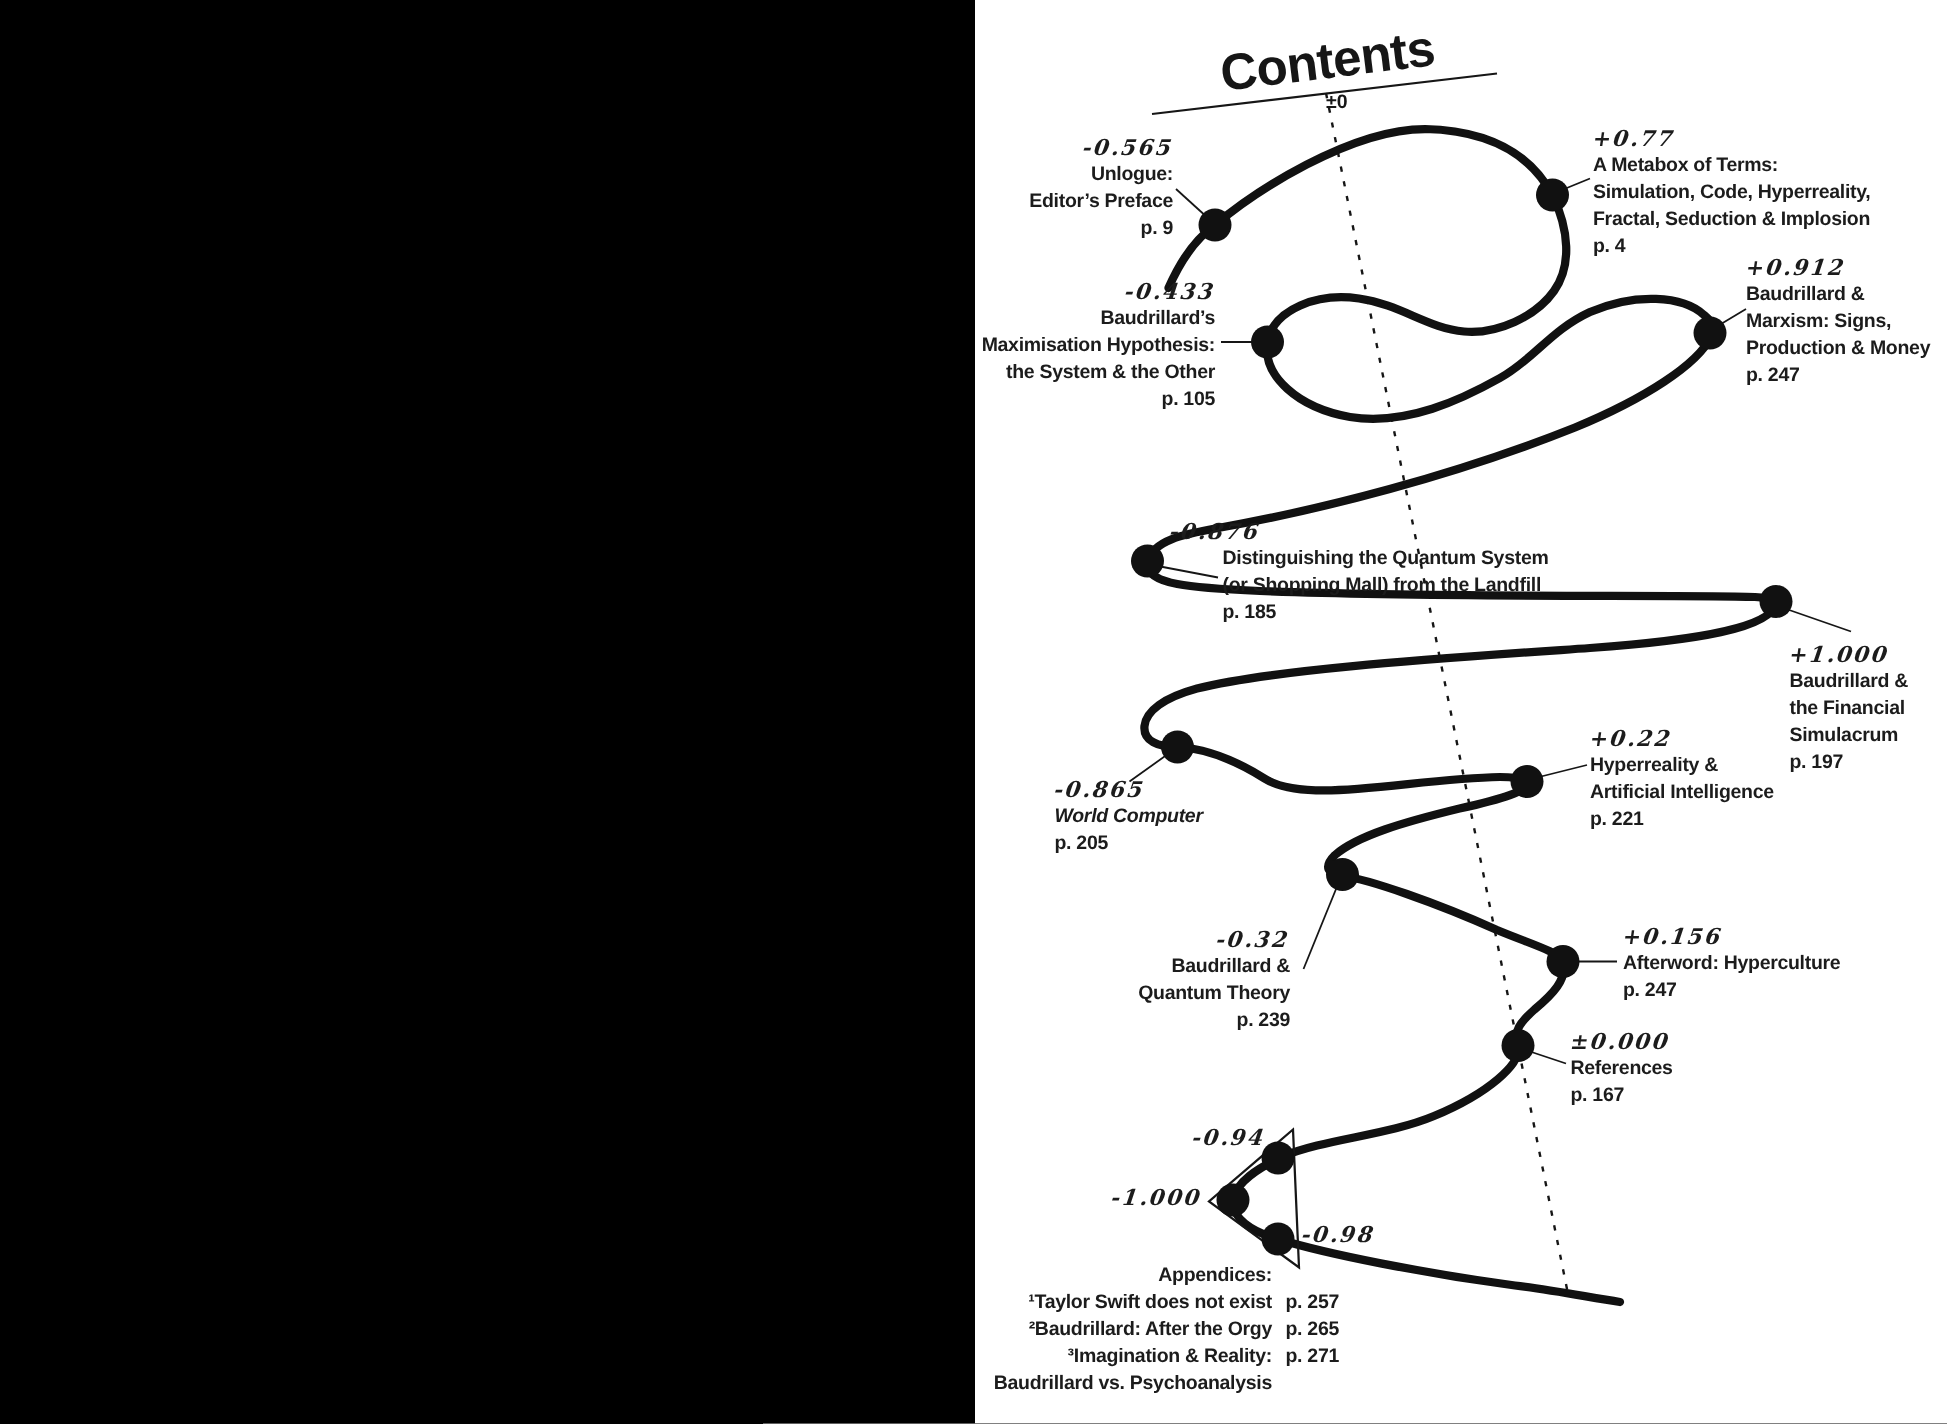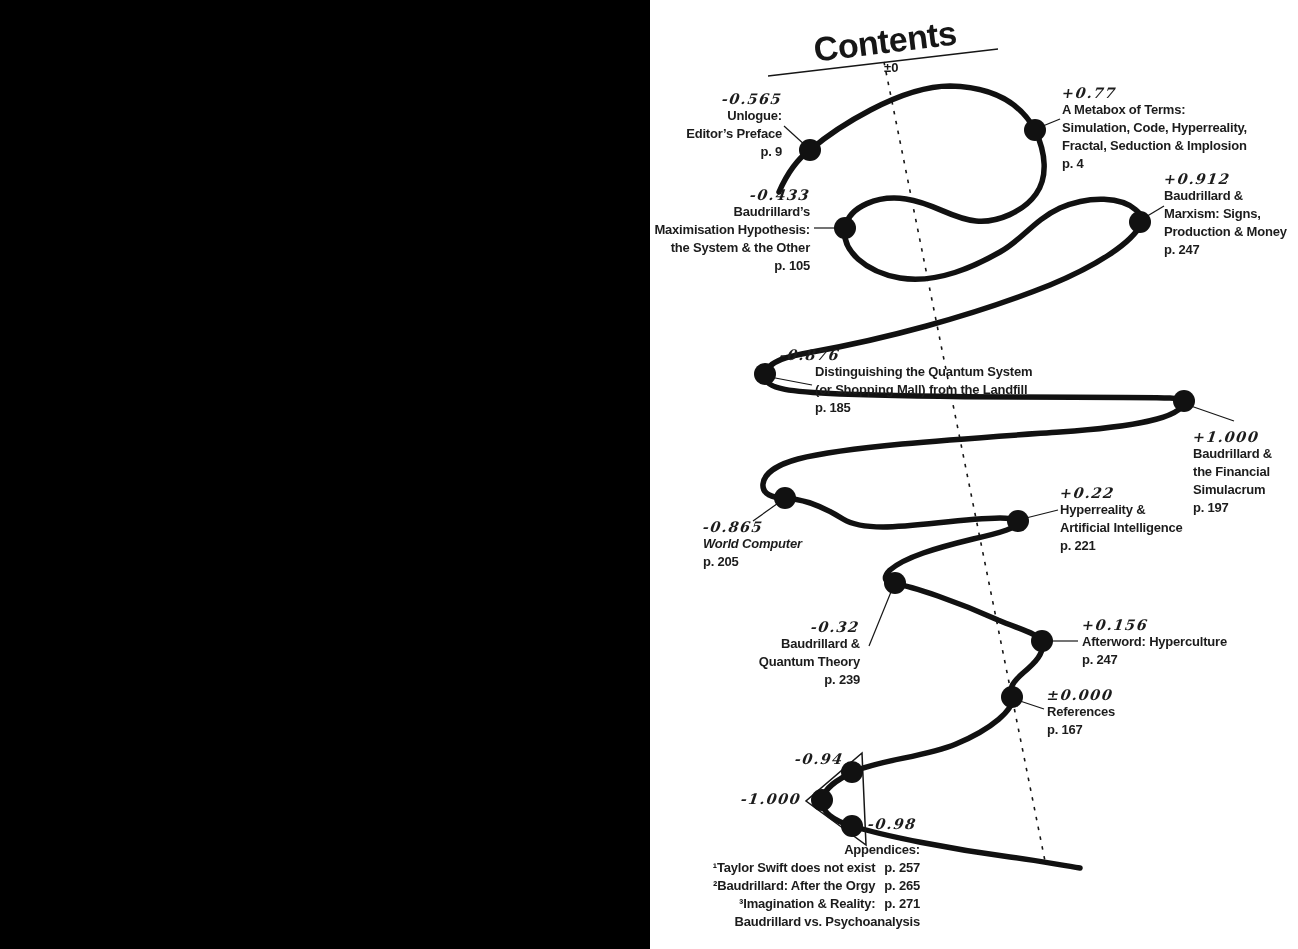--- a/index.html
+++ b/index.html
@@ -44,21 +44,21 @@
     position:absolute; font-family:"DejaVu Serif",serif; font-style:italic; font-weight:bold;
     font-size:14.5px; letter-spacing:1.5px; color:#1c1c1c;
   }
   .ap-val span { display:inline-block; transform:skewX(-8deg); }
   .ap-val-top    { right:454px; top:750px; }
   .ap-val-left   { right:497px; top:790px; }
   .ap-val-bottom { left:868px;  top:815px; }
 
   .appendix { position:absolute; left:650px; top:841px; width:270px;
               font-size:13px; font-weight:bold; letter-spacing:-0.2px; line-height:18px; color:#1c1c1c; }
-  .ap-row { display:flex;justify-content:flex-end; }
+  .ap-row { display:flex; }
   .ap-title { width:198px; text-align:right; }
   .ap-page { margin-left:9px; text-align:left; white-space:nowrap; }
   .ap-marker { font-size:13px; }
 </style>
 </head>
 <body>
 
 <div class="left-page"></div>
 
 <svg class="diagram" width="1298" height="949" viewBox="0 0 1298 949">

